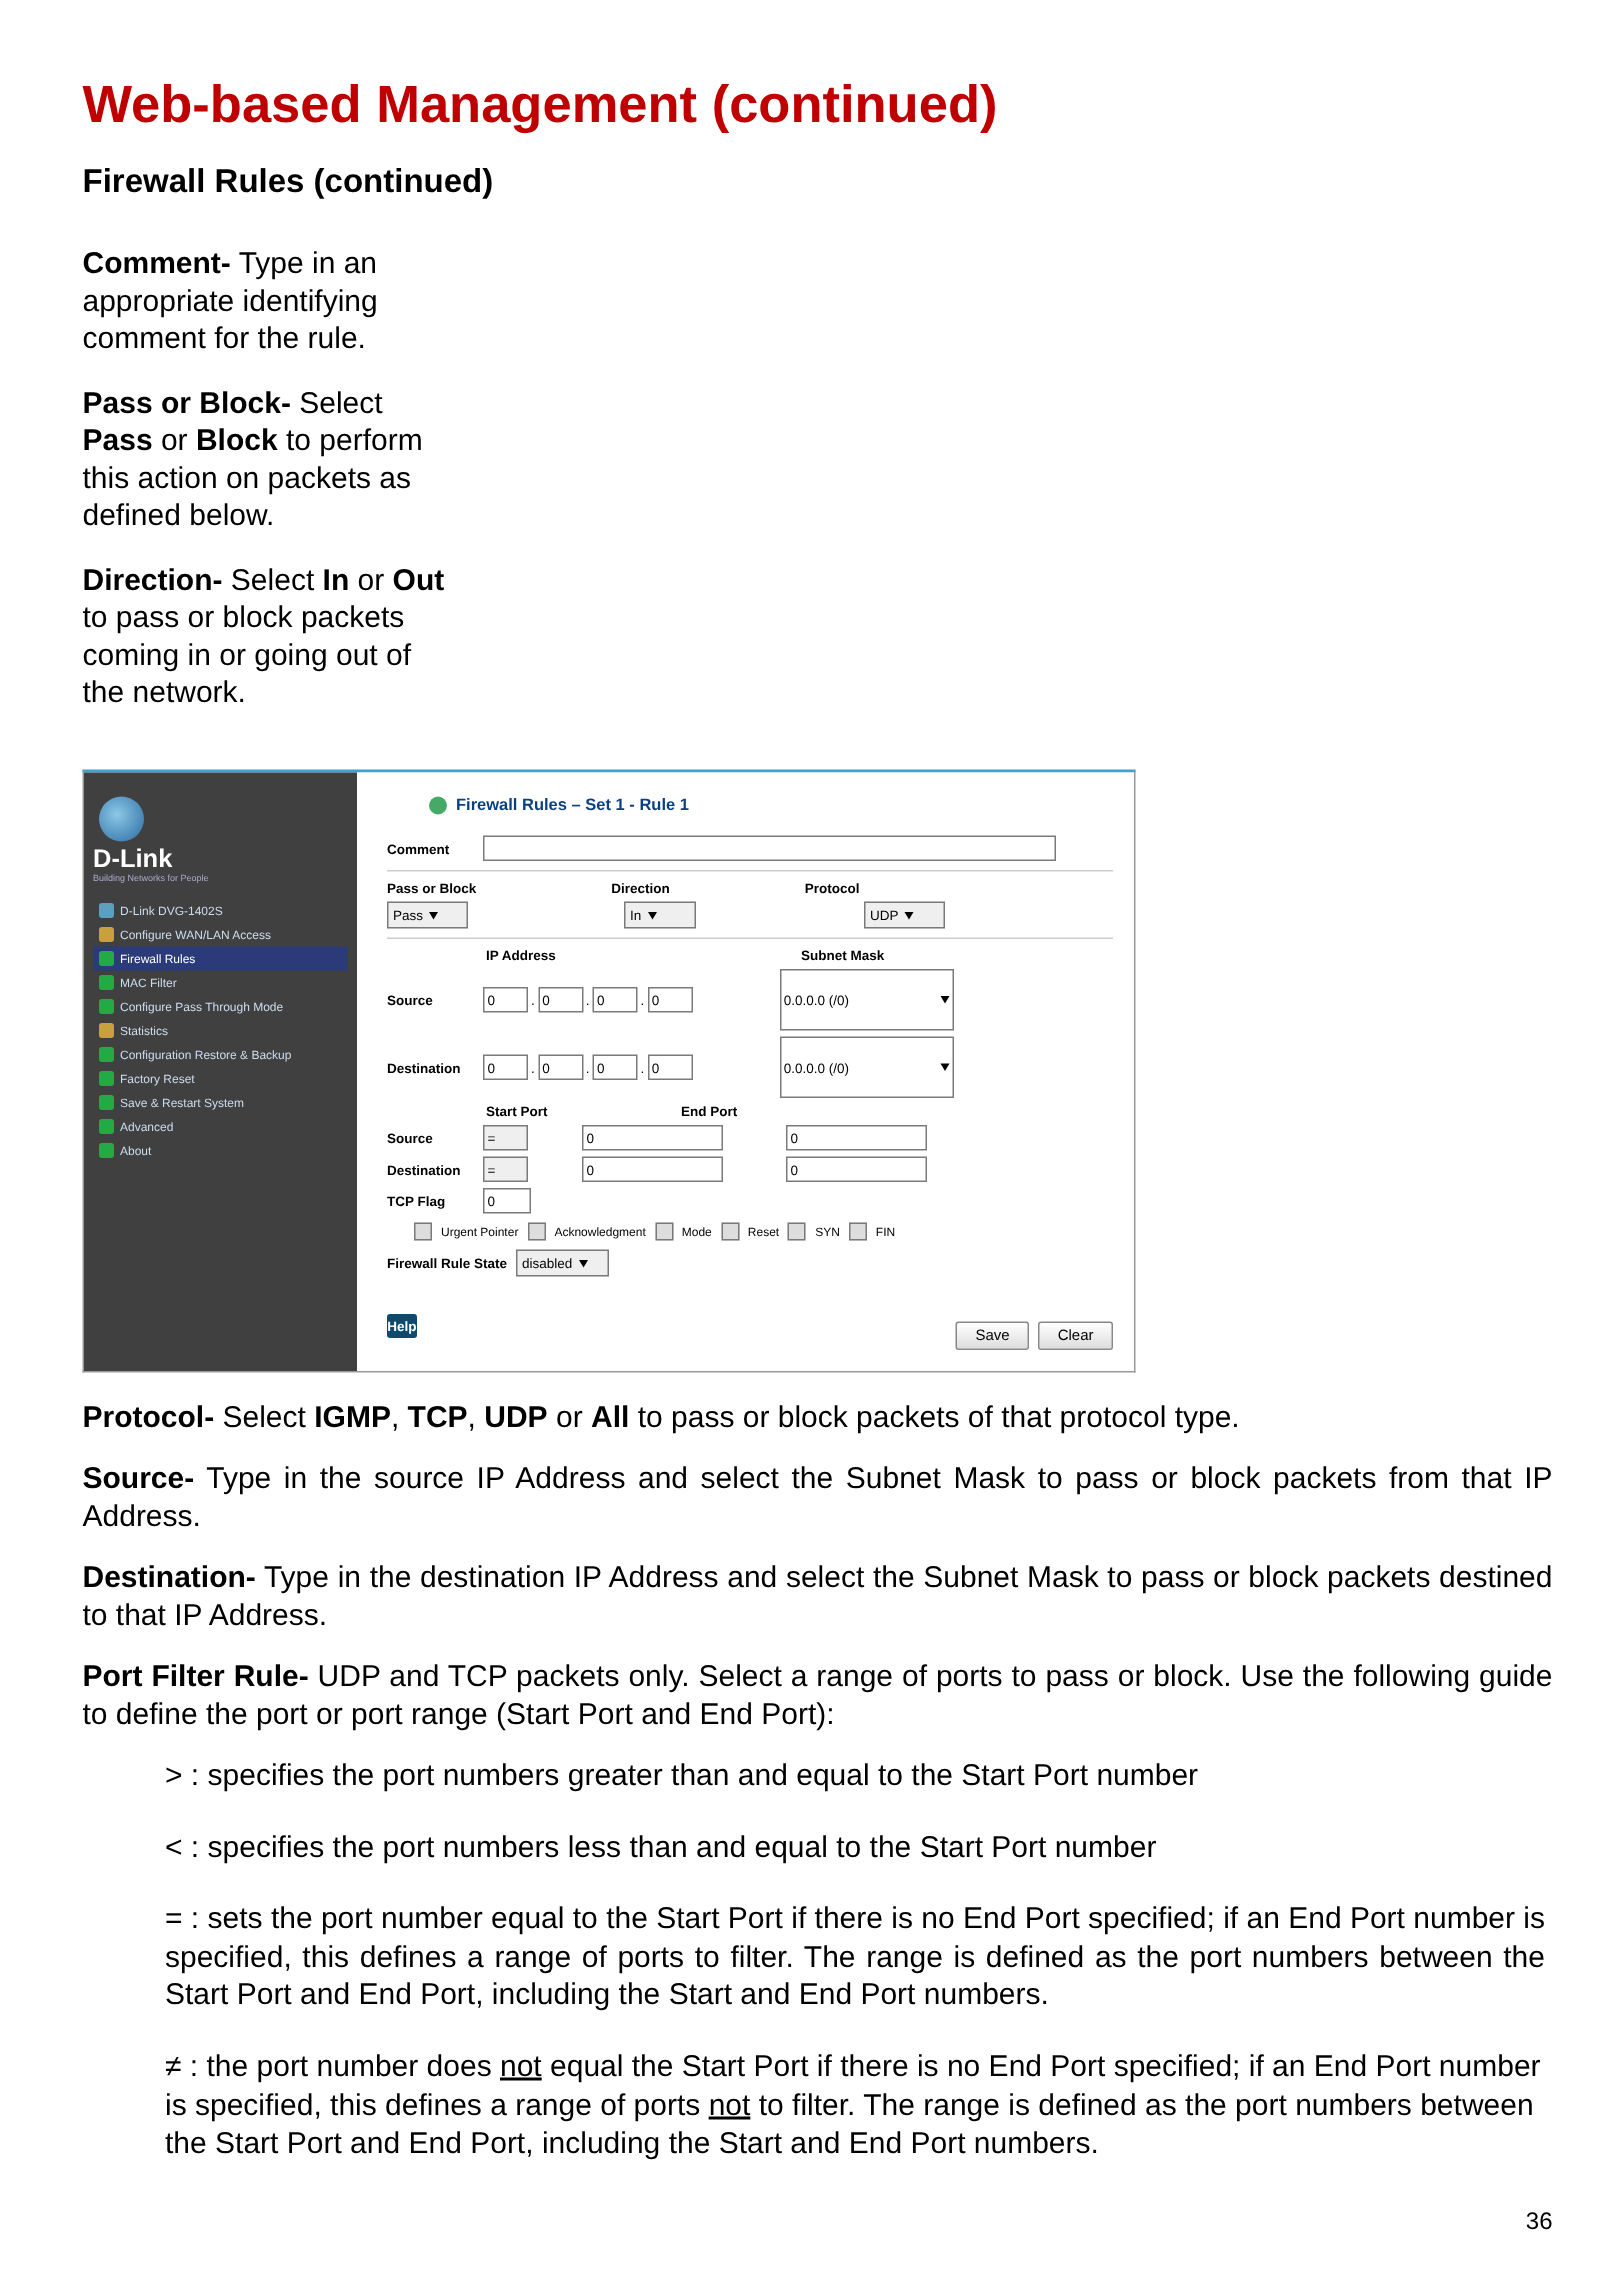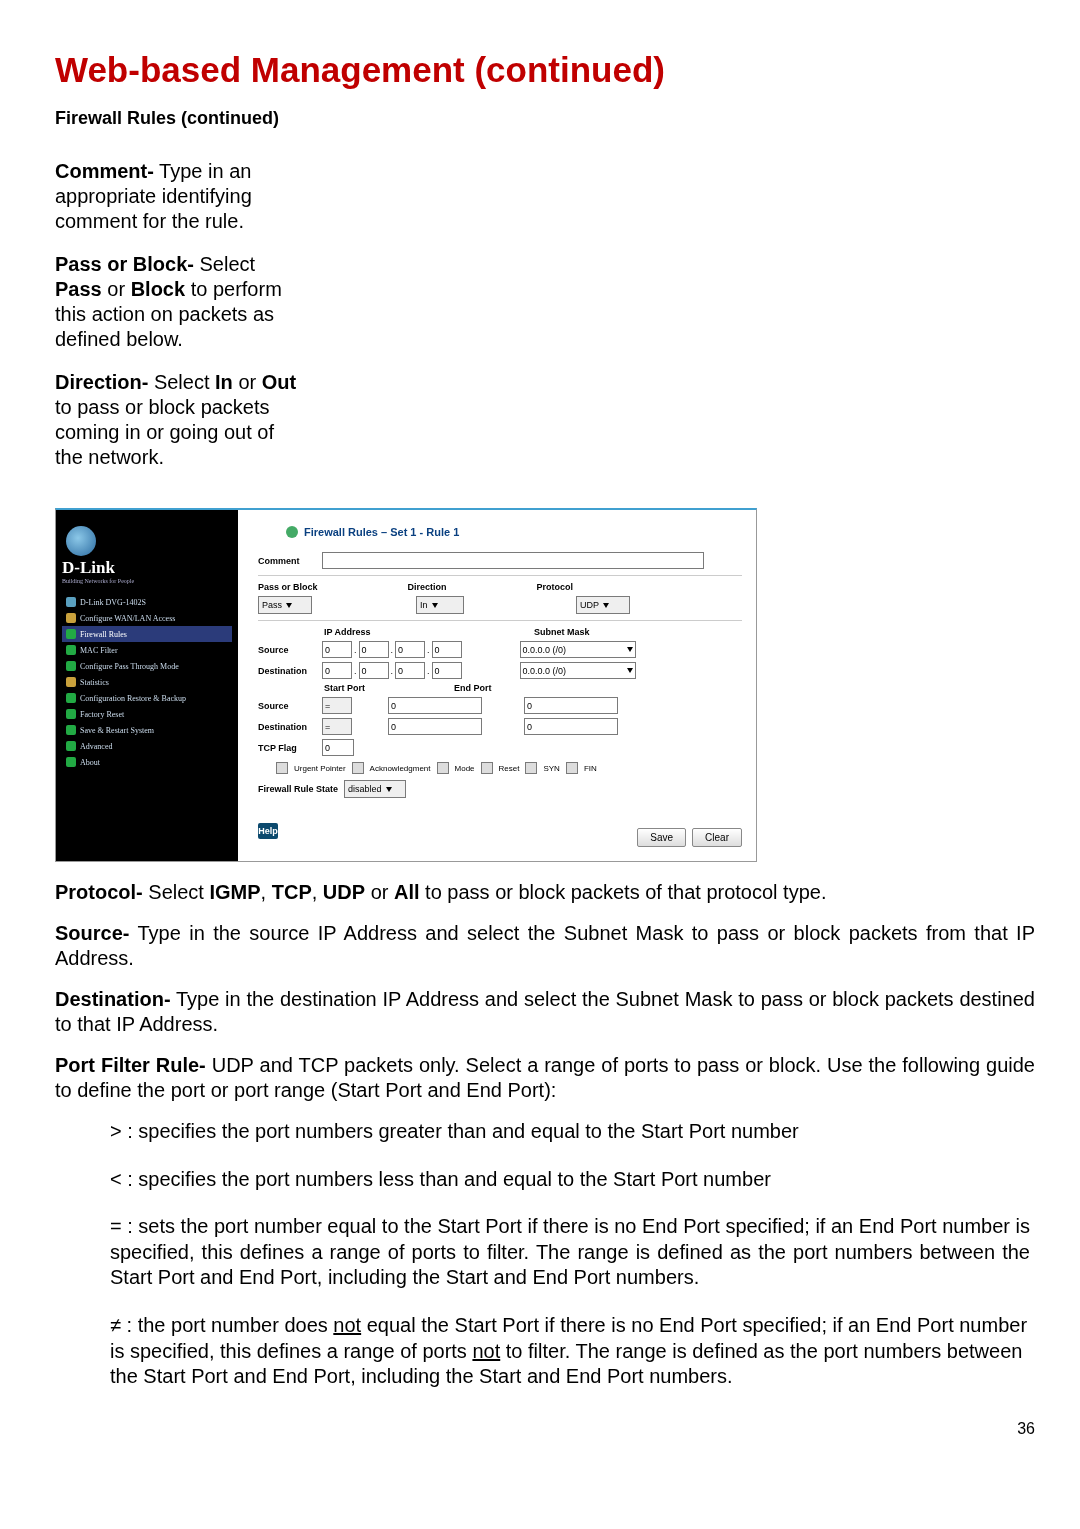--- a/index.html
+++ b/index.html
@@ -11,21 +11,21 @@
     box-sizing: border-box;
     color: #000;
   }
   .page-title {
     color: #c00000;
     font-size: 35px;
     font-weight: bold;
     margin: 0 0 18px 0;
   }
   .subtitle {
-    font-size: 18px;
+    font-size: 22px;
     font-weight: bold;
     margin: 0 0 30px 0;
   }
   .two-col {
     display: flex;
     align-items: flex-start;
     gap: 20px;
     margin-bottom: 18px;
     flex-direction: column;
   }
@@ -64,24 +64,23 @@
     border: 1px solid #999;
     border-top: 2px solid #40a0d0;
     width: 700px;
     display: flex;
     font-size: 9px;
     color: #000;
     background: #fff;
   }
   .shot-nav {
     width: 170px;
-    background: #000000;
+    background: #404040;
     color: #fff;
     padding: 10px 6px 30px 6px;
-    font-family: Liberation Serif, serif;
   }
   .logo { margin-bottom: 10px; }
   .logo-mark {
     width: 30px; height: 30px;
     background: radial-gradient(circle at 40% 40%, #8cc8e8, #2a6aa0);
     border-radius: 50%;
     margin: 6px 0 2px 4px;
   }
   .logo-text { font-weight: bold; font-size: 17px; color:#fff; }
   .logo-sub { font-size: 6px; color:#aac; }
@@ -131,21 +130,21 @@
   .hr { border-top:1px solid #ccc; margin:6px 0;}
   .grid-head { display:flex; font-weight:bold; font-size:9px; margin:4px 0;}
   .grid-head .a{width:66px;}
   .grid-head .b{width:210px;}
   .grid-head .c{width:150px;}
   .octet {
     display:inline-flex; align-items:center; gap:2px;
   }
   .oct{ width:24px;height:15px;border:1px solid #7a7a7a;font-size:9px;display:flex;align-items:center;padding:0 2px;}
   .dot{font-size:9px;}
-  .mask{ width:110px;height:15px;border:1px solid #7a7a7a;font-size:9px;display:flex;align-items:center;padding:0 2px;justify-content:space-between;}
+  .mask{ width:110px;height:15px;border:1px solid #7a7a7a;font-size:9px;display:flex;align-items:center;padding:12px 2px;justify-content:space-between;}
   .mask .tri{ width:0;height:0;border-left:3px solid transparent;border-right:3px solid transparent;border-top:5px solid #000;}
   .portin{ width:88px;height:15px;border:1px solid #7a7a7a;font-size:9px;display:flex;align-items:center;padding:0 2px;}
   .tcpin{ width:26px;height:15px;border:1px solid #7a7a7a;font-size:9px;display:flex;align-items:center;padding:0 2px;}
   .small-sel{ width:24px;height:15px;border:1px solid #7a7a7a;background:#efefef;display:inline-flex;align-items:center;padding:0 2px;gap:2px;}
   .cb{ width:10px;height:10px;border:1px solid #7a7a7a;background:#ddd; }
   .cb-row{ display:flex; gap:6px; align-items:center; font-size:8px;
            margin:6px 0 6px 18px; white-space:nowrap;}
   .state-row{display:flex;align-items:center;gap:6px;font-size:9px;margin-top:4px;}
   .btn{
     border:1px solid #888;background:linear-gradient(#fff,#ddd);

